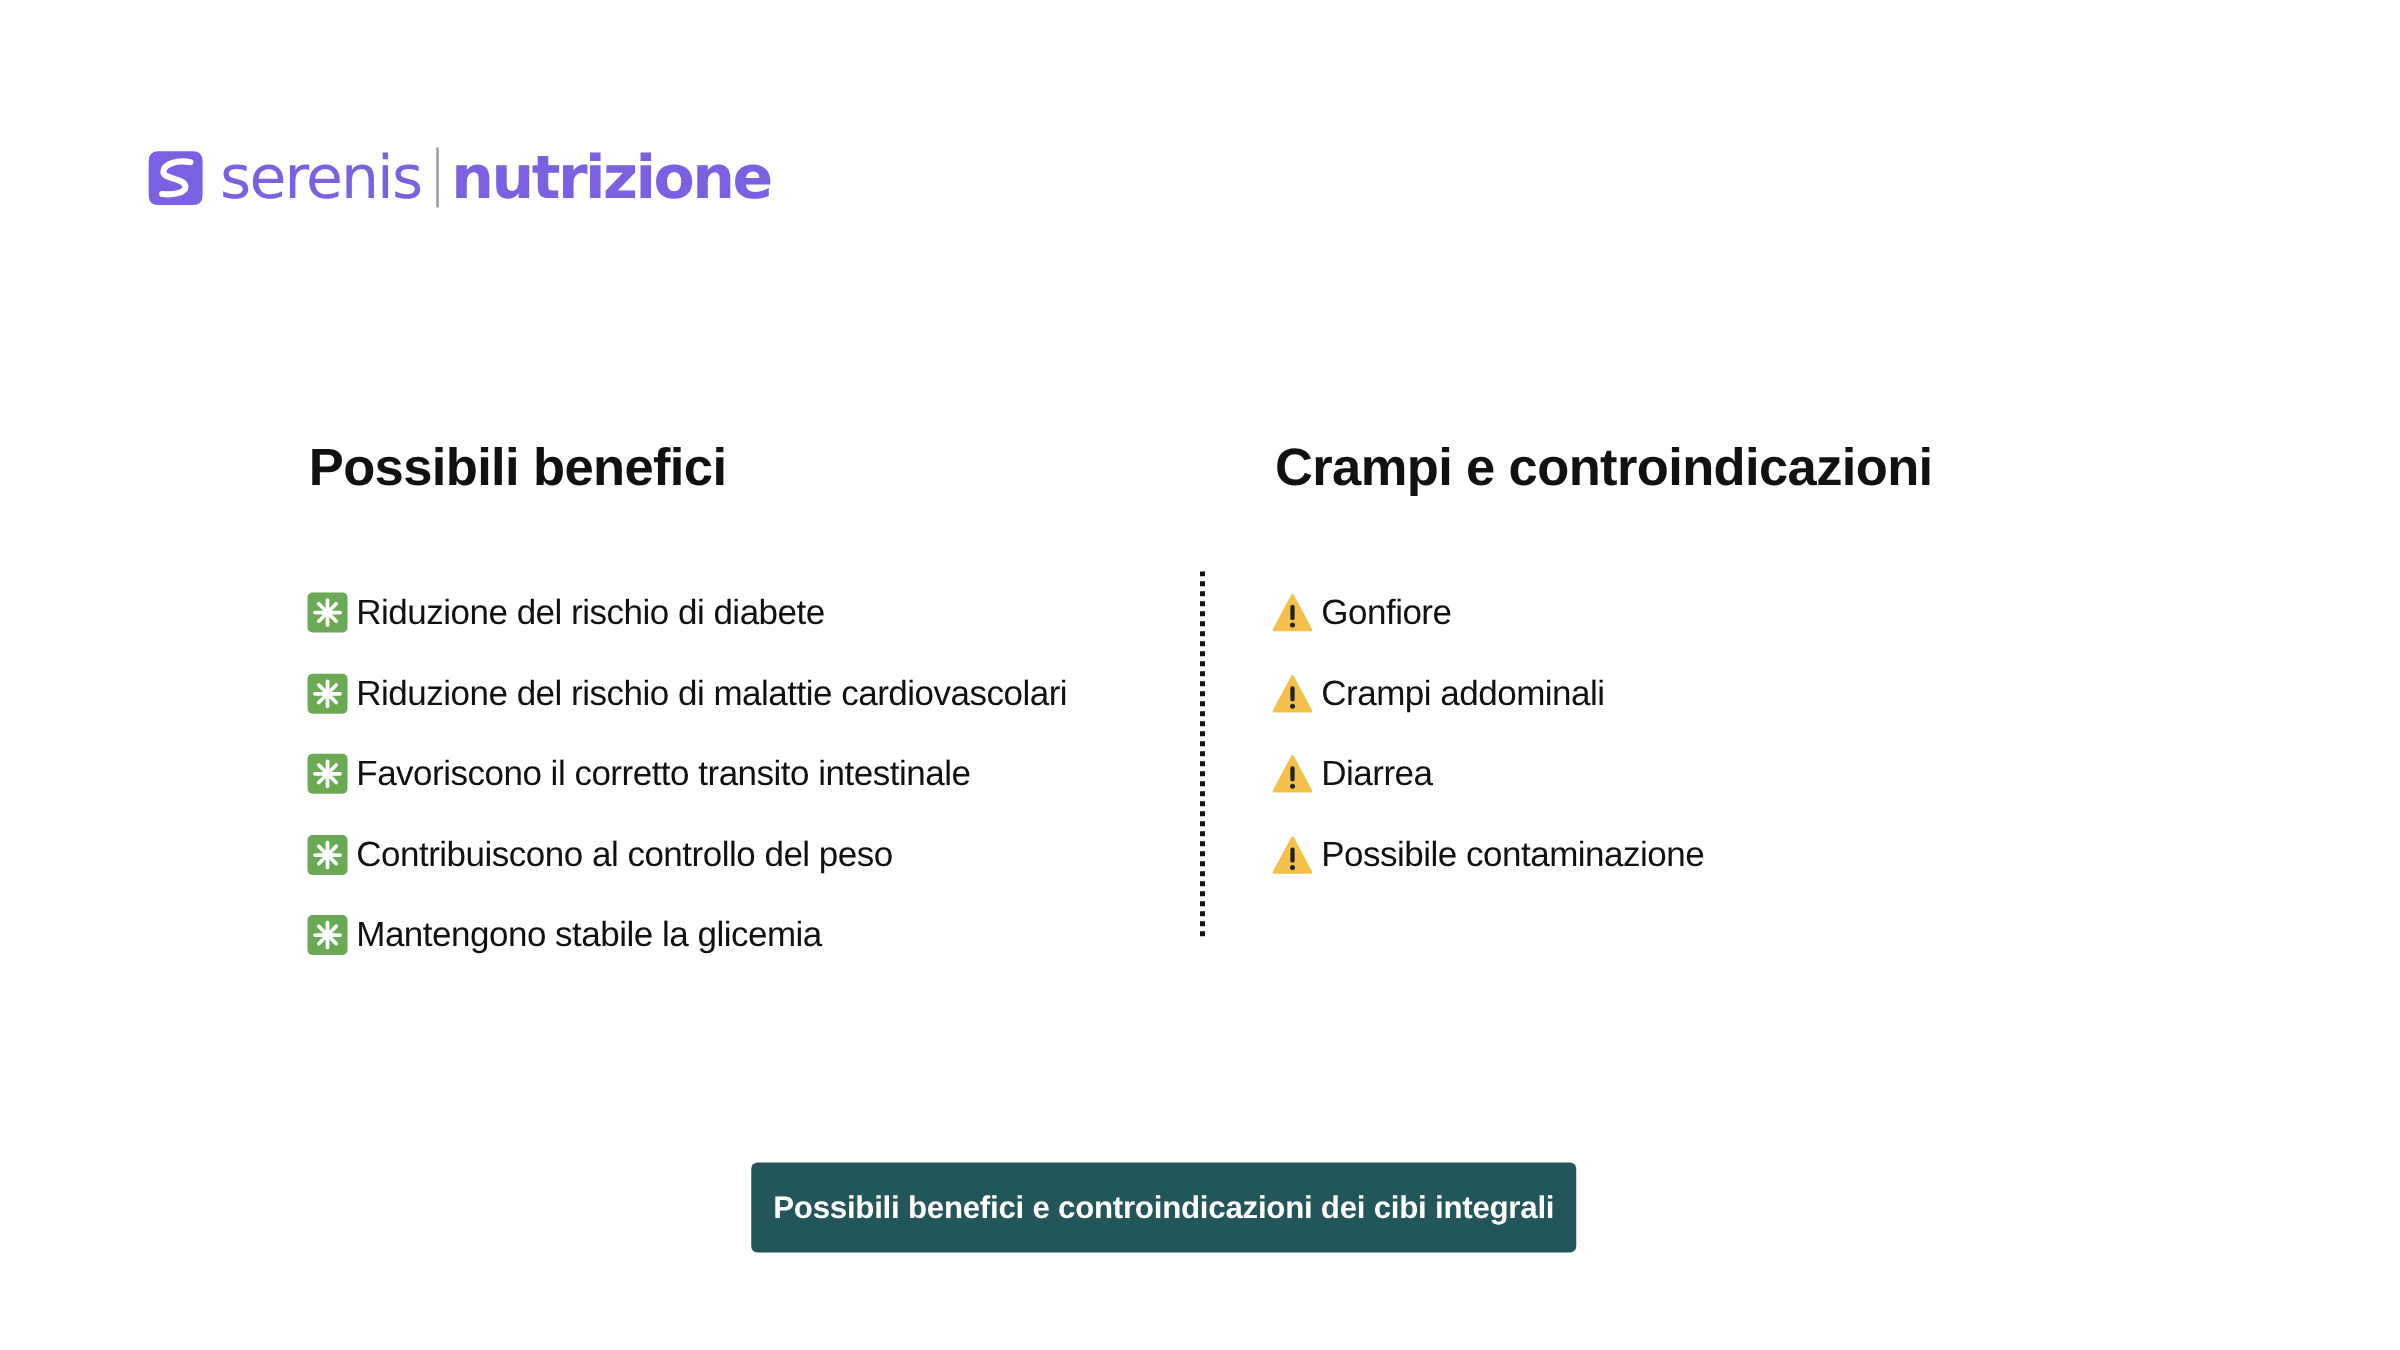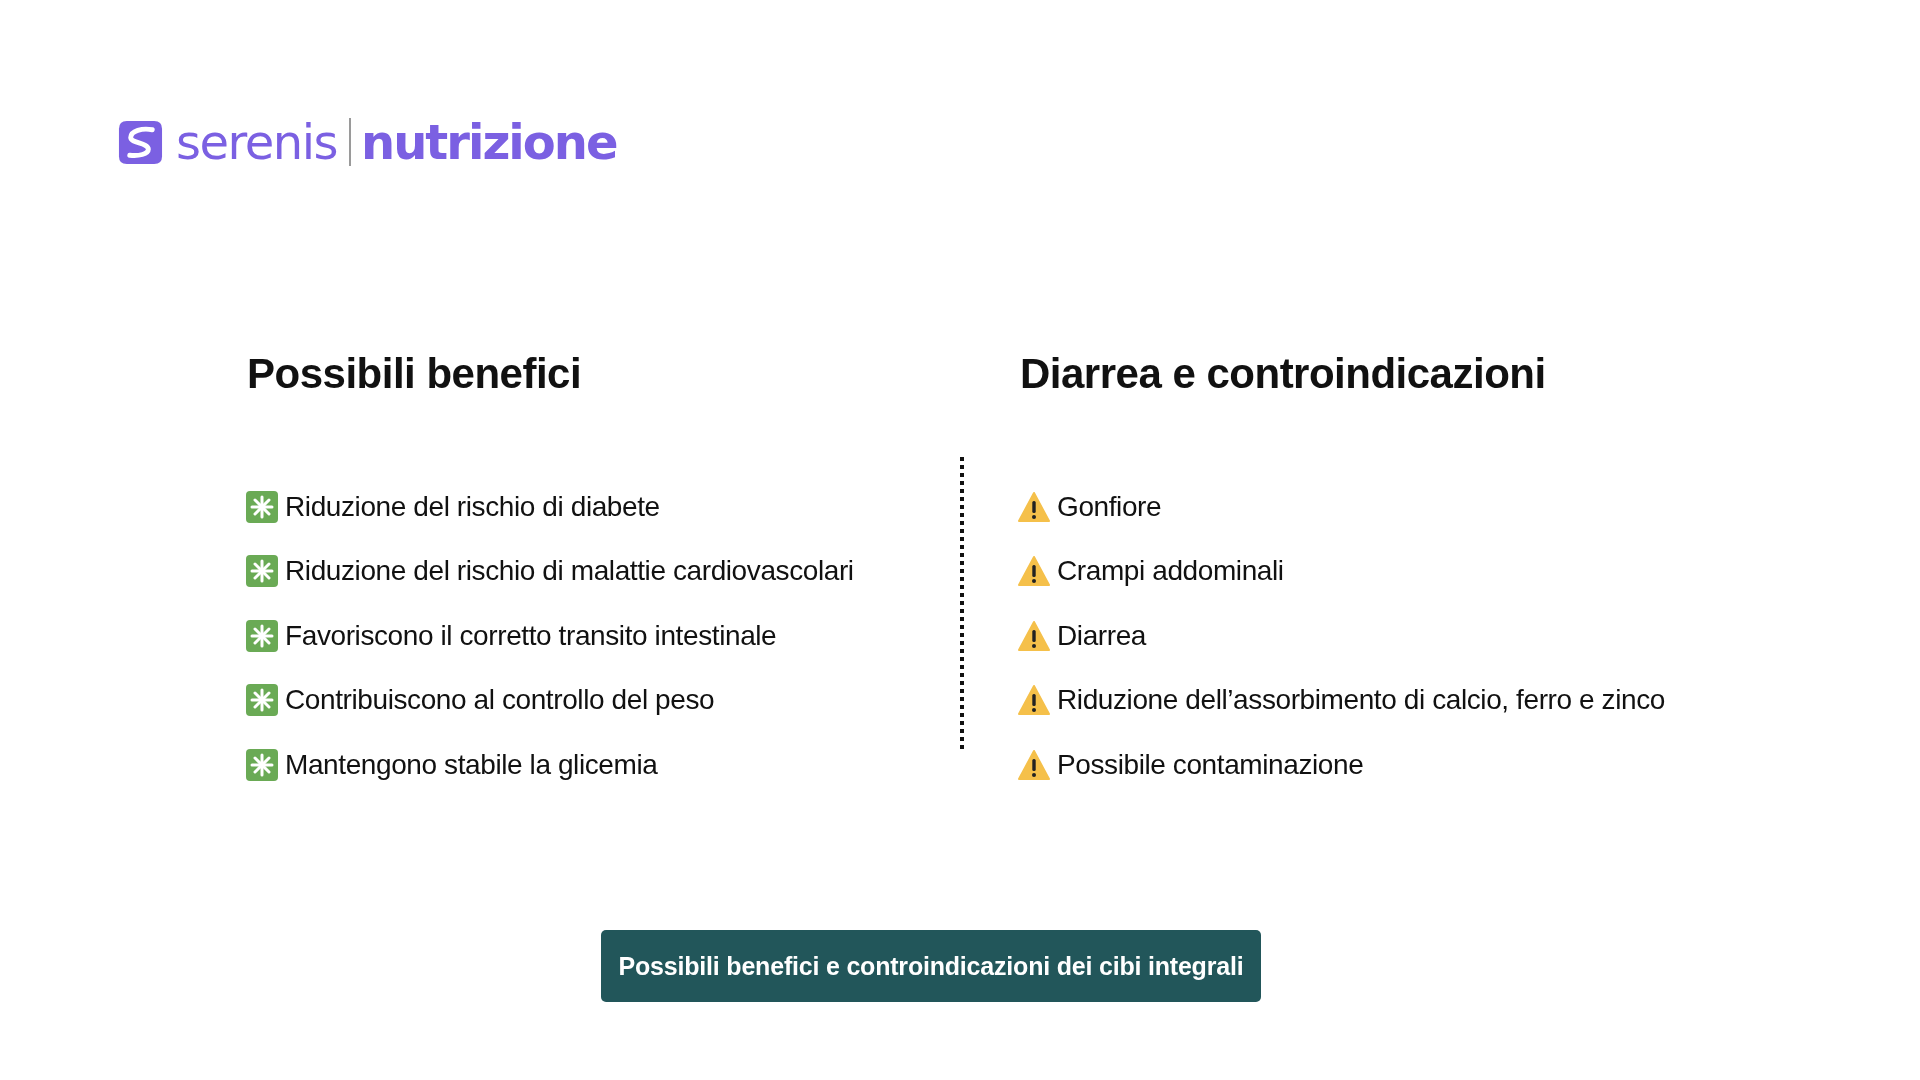--- a/index.html
+++ b/index.html
@@ -11,21 +11,21 @@
   .logo-sep { width:2px; height:48px; background:#9a9a9a; margin:0 10px 0 12px; }
   .logo-sub { font-family:"DejaVu Sans", sans-serif; font-size:48px; font-weight:bold; color:#7b60e2; letter-spacing:-2px; line-height:1; }
 
   .heading { position:absolute; top:350px; font-size:42px; font-weight:bold; letter-spacing:-0.5px; margin:0; }
   .heading.left { left:247px; }
   .heading.right { left:1020px; }
 
   .list { position:absolute; top:458px; margin:0; padding:0; list-style:none; }
   .list.left { left:246px; }
   .list.right { left:1018px; }
-  .list li { height:64.5px; display:flex; align-items:flex-end; }
+  .list li { height:64.5px; display:flex; align-items:center; }
   .item-text { font-size:28px; letter-spacing:-0.4px; line-height:32px; margin-left:7px; white-space:nowrap; }
 
   .ico-green { width:32px; height:32px; border-radius:4px; background:#6aaa55; display:flex; align-items:center; justify-content:center; flex:none; }
   .ico-warn { width:32px; height:32px; flex:none; }
 
   .divider { position:absolute; left:960px; top:457px; width:4px; height:295px;
              background-image:linear-gradient(#111 50%, transparent 50%);
              background-size:4px 8px; }
 
   .caption { position:absolute; left:601px; top:930px; width:660px; height:72px; background:#22565a;
@@ -39,21 +39,21 @@
   <svg class="logo-icon" viewBox="0 0 48 48">
     <path d="M10 2 H38 Q46 2 46 10 V38 Q46 46 38 46 H10 Q2 46 2 38 V10 Q2 2 10 2 Z" fill="#7b60e2"></path>
     <path d="M36 11 C26 9 14 12 14 19 C14 25 32 24 32 31 C32 36 22 38 13 37" fill="none" stroke="#ffffff" stroke-width="5" stroke-linecap="round"></path>
   </svg>
   <span class="logo-brand">serenis</span>
   <span class="logo-sep"></span>
   <span class="logo-sub">nutrizione</span>
 </div>
 
 <h2 class="heading left">Possibili benefici</h2>
-<h2 class="heading right">Diarrea e controindicazioni</h2>
+<h2 class="heading right">Crampi e controindicazioni</h2>
 
 <ul class="list left">
   <li>
     <span class="ico-green">
       <svg width="26" height="26" viewBox="0 0 26 26">
           <g stroke="#fff" stroke-width="3" stroke-linecap="round">
             <line x1="13" y1="3" x2="13" y2="23"></line>
             <line x1="3" y1="13" x2="23" y2="13"></line>
             <line x1="6" y1="6" x2="20" y2="20"></line>
             <line x1="20" y1="6" x2="6" y2="20"></line>
@@ -142,27 +142,19 @@
         <circle cx="16" cy="26" r="2" fill="#222"></circle>
       </svg>
     <span class="item-text">Diarrea</span>
   </li>
   <li>
     <svg class="ico-warn" viewBox="0 0 32 32">
         <path d="M16 2 L31 30 H1 Z" fill="#f5c04a" stroke="#f5c04a" stroke-width="2" stroke-linejoin="round"></path>
         <rect x="14.3" y="10" width="3.4" height="12" rx="1.5" fill="#222"></rect>
         <circle cx="16" cy="26" r="2" fill="#222"></circle>
       </svg>
-    <span class="item-text">Riduzione dell’assorbimento di calcio, ferro e zinco</span>
-  </li>
-  <li>
-    <svg class="ico-warn" viewBox="0 0 32 32">
-        <path d="M16 2 L31 30 H1 Z" fill="#f5c04a" stroke="#f5c04a" stroke-width="2" stroke-linejoin="round"></path>
-        <rect x="14.3" y="10" width="3.4" height="12" rx="1.5" fill="#222"></rect>
-        <circle cx="16" cy="26" r="2" fill="#222"></circle>
-      </svg>
     <span class="item-text">Possibile contaminazione</span>
   </li>
 </ul>
 
 <div class="caption">
   <span>Possibili benefici e controindicazioni dei cibi integrali</span>
 </div>
 
 </body></html>

